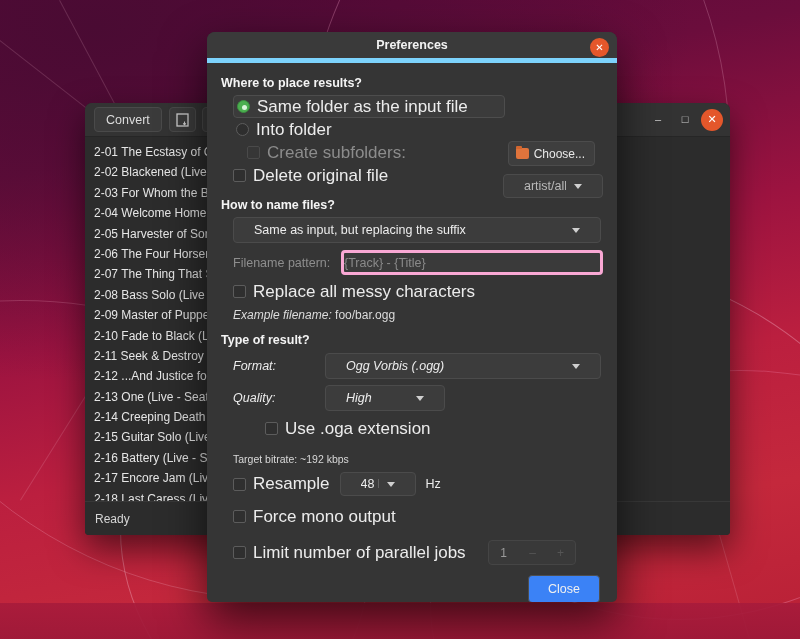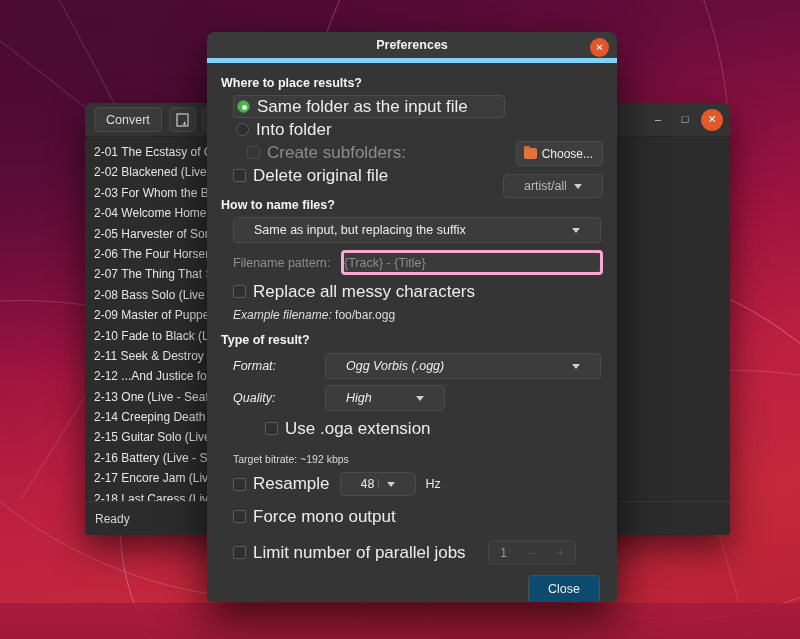--- a/index.html
+++ b/index.html
@@ -224,21 +224,21 @@
     background: #2f2f2f;
     border-radius: 2px;
     margin-right: 7px;
     flex: 0 0 auto;
   }
   .cb.dim { border-color: #4a4a4a; background: #363636; }
 
   
   #choose-btn {
     position: absolute;
-    right: 14px; top: 78px;
+    right: 22px; top: 78px;
     height: 25px;
     background: #3e3e3e;
     border: 1px solid #4c4c4c;
     border-radius: 4px;
     display: flex; align-items: center;
     padding: 0 9px 0 7px;
     color: #e8e8e8;
     font-size: 12px;
     gap: 5px;
   }
@@ -350,21 +350,21 @@
 
   #prefs-footer {
     flex: 0 0 auto;
     height: 48px;
     display: flex;
     align-items: center;
     justify-content: flex-end;
     padding-right: 17px;
   }
   #close-btn {
-    background: #0c4a6e;
+    background: #3b82f6;
     border: 1px solid #4e4e4e;
     border-radius: 4px;
     color: #f0f0f0;
     font-size: 12.5px;
     height: 28px;
     padding: 0 19px;
     display: flex; align-items: center; justify-content: center;
   }
 </style>
 </head>

